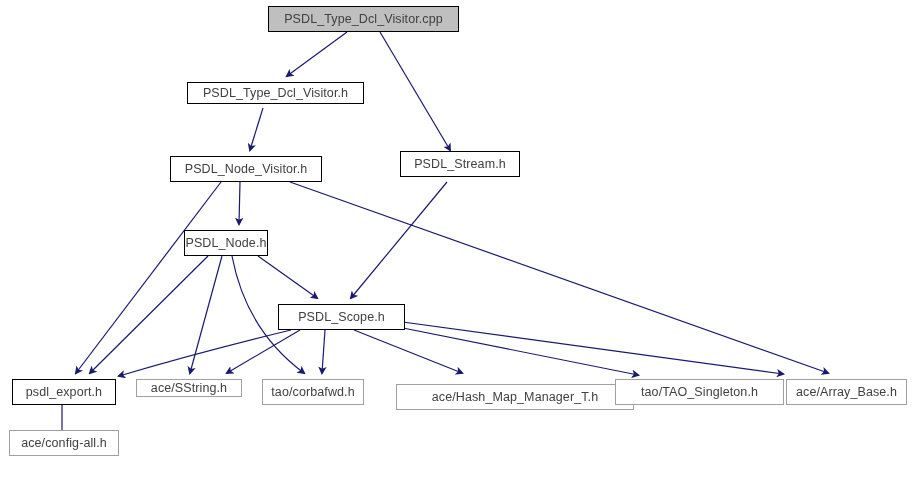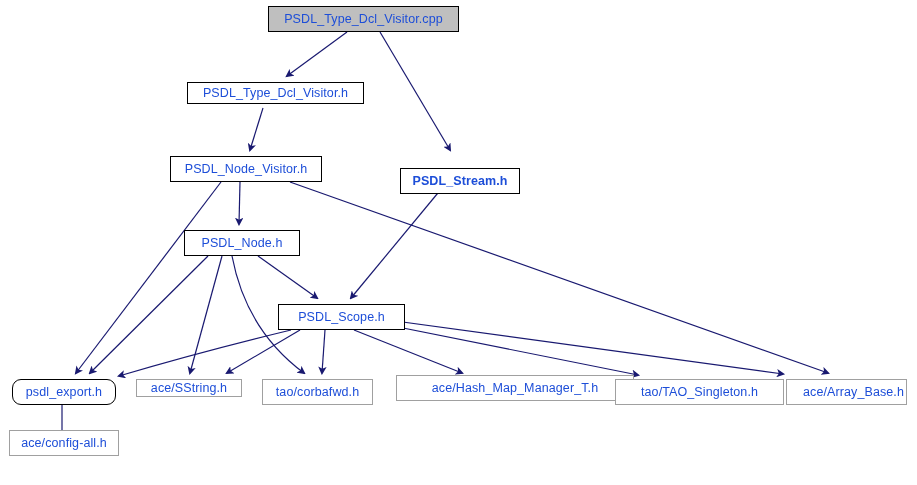--- a/index.html
+++ b/index.html
@@ -24,21 +24,21 @@
     pointer-events: none;
   }
   .node {
     position: absolute;
     box-sizing: border-box;
     display: flex;
     align-items: center;
     justify-content: center;
     white-space: nowrap;
     font-size: 12.5px;
-    color: #1d4ed8;
+    color: #404040;
     letter-spacing: 0.1px;
     background: #ffffff;
     border: 1px solid #a0a0a0;
   }
   .node.strong {
     border: 1.6px solid #000000;
   }
   .node.root {
     border: 1.6px solid #000000;
     background: #bfbfbf;
@@ -82,44 +82,44 @@
   <div id="node-layer">
       <div class="node root" style="left: 268px; top: 6px; width: 191px; height: 26px;">
         <span class="node-label">PSDL_Type_Dcl_Visitor.cpp</span>
       </div>
       <div class="node strong" style="left: 187px; top: 82px; width: 177px; height: 22px;">
         <span class="node-label">PSDL_Type_Dcl_Visitor.h</span>
       </div>
       <div class="node strong" style="left: 170px; top: 156px; width: 152px; height: 26px;">
         <span class="node-label">PSDL_Node_Visitor.h</span>
       </div>
-      <div class="node strong" style="left: 400px; top: 168px; width: 120px; height: 26px; font-weight: bold;">
+      <div class="node strong" style="left: 400px; top: 151px; width: 120px; height: 26px;">
         <span class="node-label">PSDL_Stream.h</span>
       </div>
-      <div class="node strong" style="left: 184px; top: 230px; width: 116px; height: 26px;">
+      <div class="node strong" style="left: 184px; top: 230px; width: 84px; height: 26px;">
         <span class="node-label">PSDL_Node.h</span>
       </div>
       <div class="node strong" style="left: 278px; top: 304px; width: 127px; height: 26px;">
         <span class="node-label">PSDL_Scope.h</span>
       </div>
-      <div class="node strong" style="left: 12px; top: 379px; width: 104px; height: 26px; border-radius: 9px;">
+      <div class="node strong" style="left: 12px; top: 379px; width: 104px; height: 26px;">
         <span class="node-label">psdl_export.h</span>
       </div>
       <div class="node" style="left: 136px; top: 379px; width: 106px; height: 18px;">
         <span class="node-label">ace/SString.h</span>
       </div>
-      <div class="node" style="left: 262px; top: 379px; width: 111px; height: 26px;">
+      <div class="node" style="left: 262px; top: 379px; width: 102px; height: 26px;">
         <span class="node-label">tao/corbafwd.h</span>
       </div>
-      <div class="node" style="left: 396px; top: 375px; width: 238px; height: 26px;">
+      <div class="node" style="left: 396px; top: 384px; width: 238px; height: 26px;">
         <span class="node-label">ace/Hash_Map_Manager_T.h</span>
       </div>
       <div class="node" style="left: 615px; top: 379px; width: 169px; height: 26px;">
         <span class="node-label">tao/TAO_Singleton.h</span>
       </div>
-      <div class="node" style="left: 786px; top: 379px; width: 121px; height: 26px; justify-content: flex-end;">
+      <div class="node" style="left: 786px; top: 379px; width: 121px; height: 26px;">
         <span class="node-label">ace/Array_Base.h</span>
       </div>
       <div class="node" style="left: 9px; top: 430px; width: 110px; height: 26px;">
         <span class="node-label">ace/config-all.h</span>
       </div>
     </div>
 </div>
 
 </body></html>

